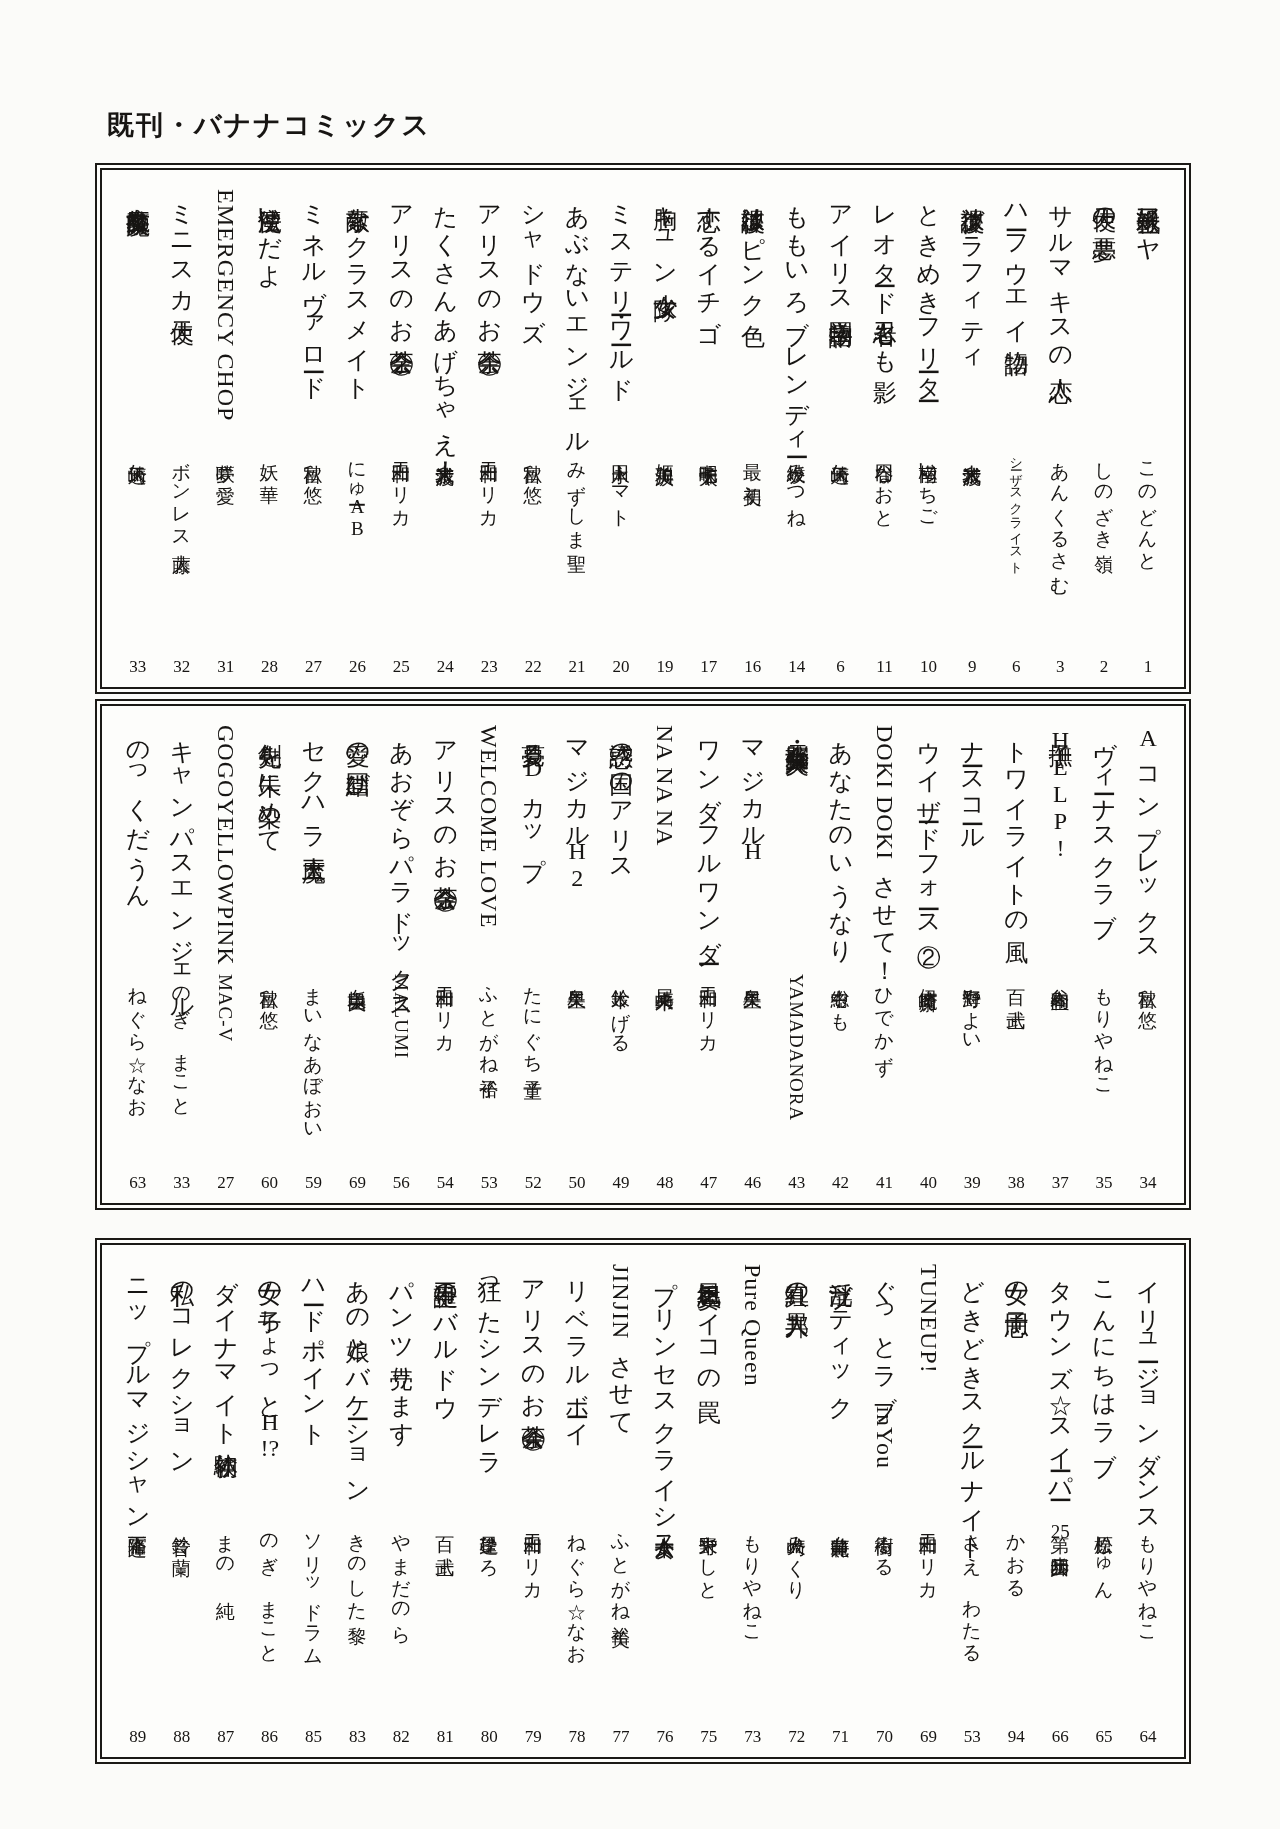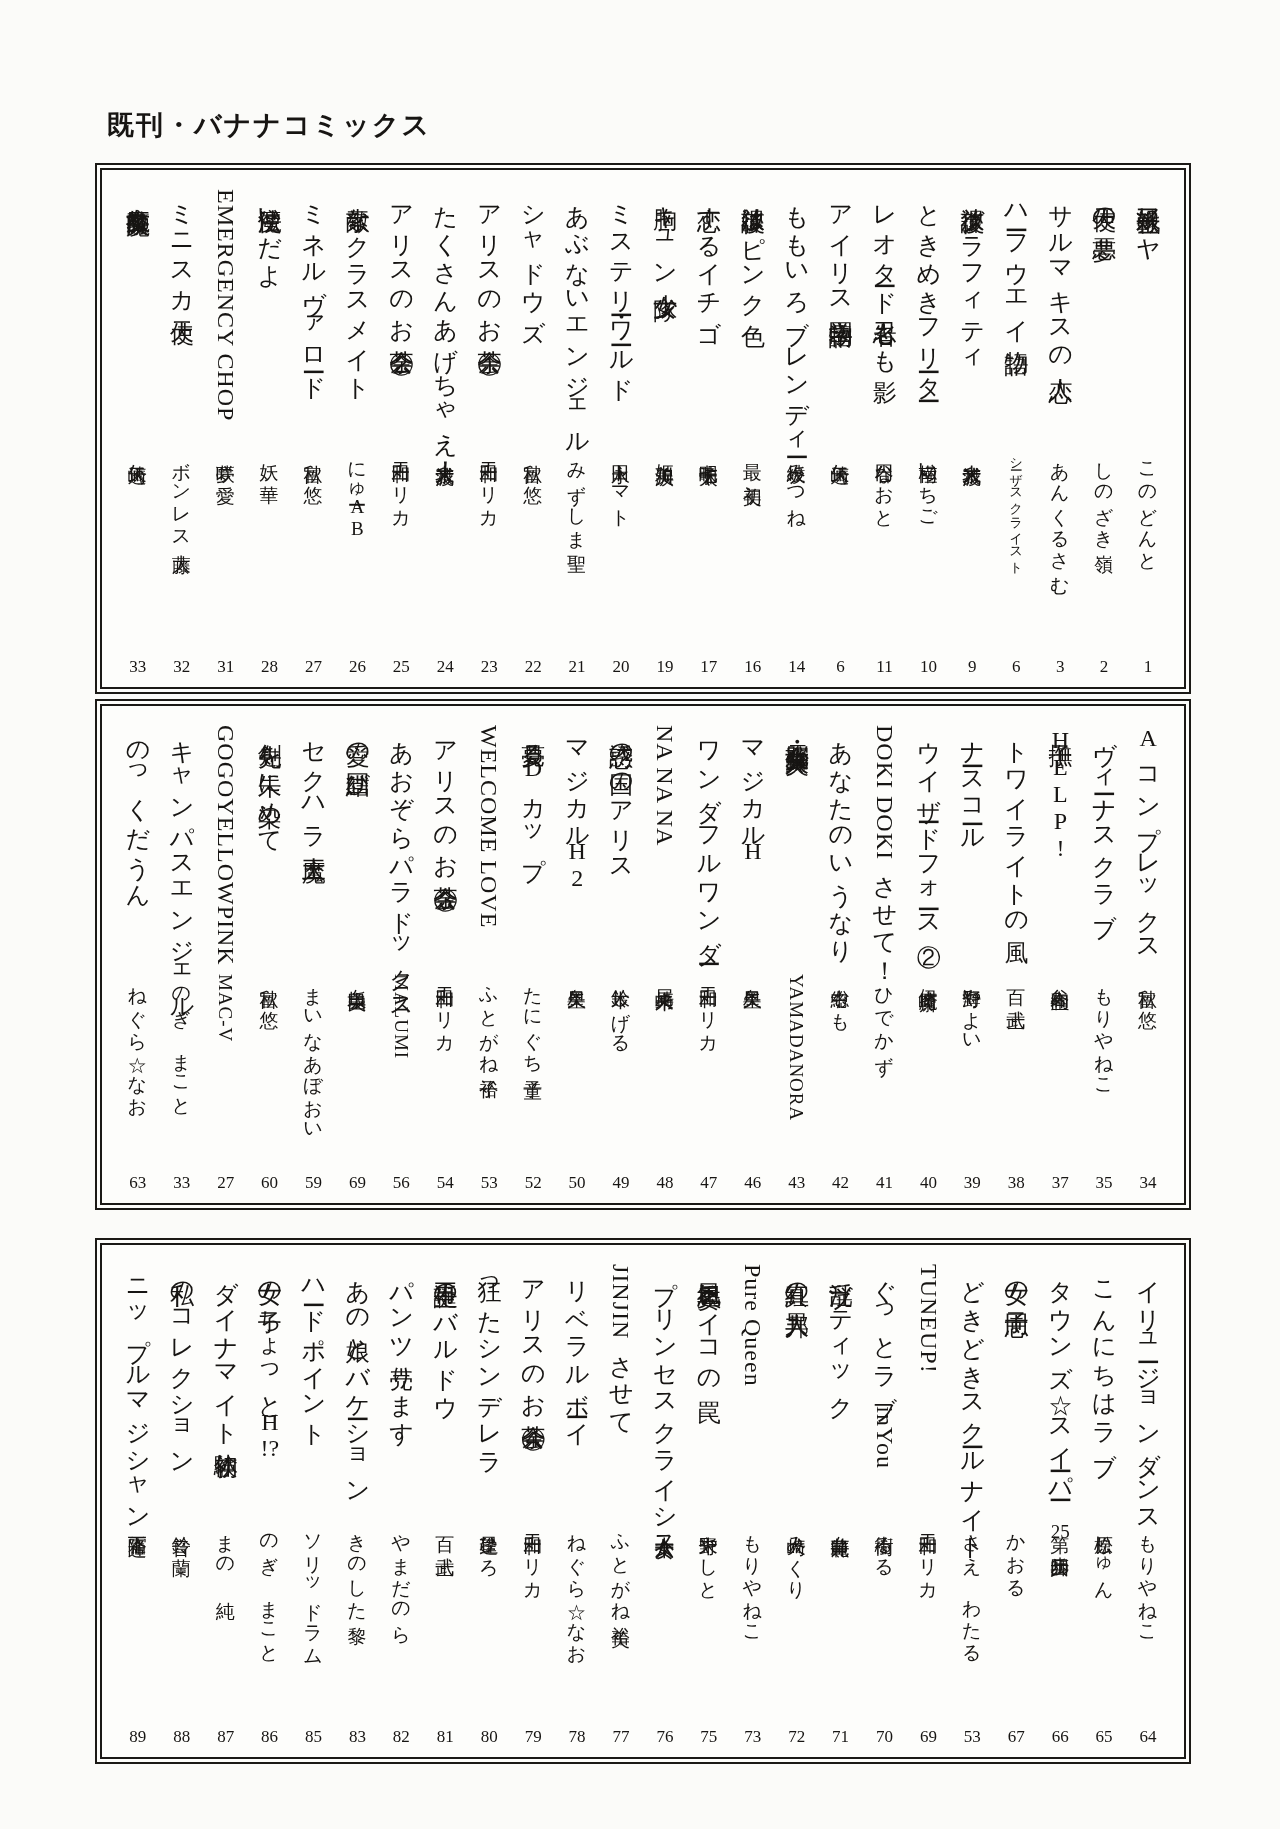--- a/index.html
+++ b/index.html
@@ -317,21 +317,21 @@
             <div class="num">65</div>
           </div>
           <div class="col">
             <div class="title">タウンズ☆スイーパー</div>
             <div class="author">第<span class="tcy">25</span>歩兵師団</div>
             <div class="num">66</div>
           </div>
           <div class="col">
             <div class="title">女の子同志</div>
             <div class="author">かおる</div>
-            <div class="num">67</div>
+            <div class="num">94</div>
           </div>
           <div class="col">
             <div class="title">どきどきスクールナイト</div>
             <div class="author">さえ　わたる</div>
             <div class="num">53</div>
           </div>
           <div class="col">
             <div class="title">TUNEUP!</div>
             <div class="author">和田エリカ</div>
             <div class="num">69</div>

